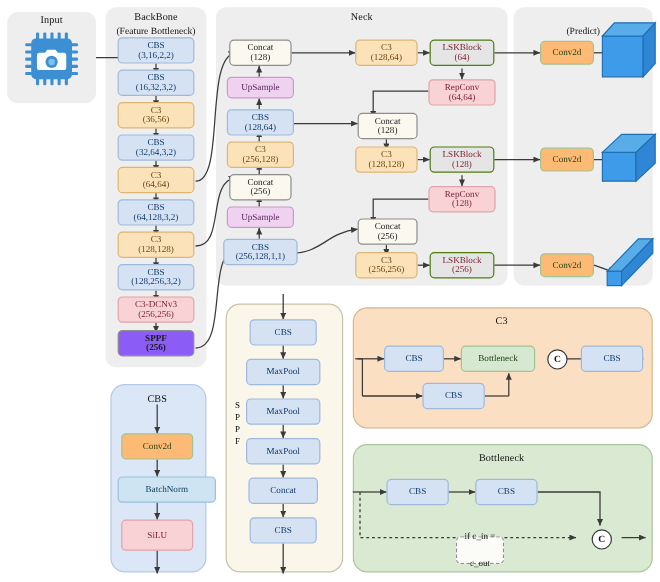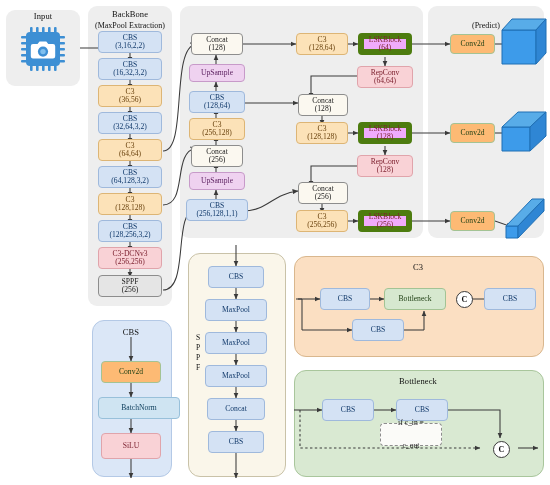--- a/index.html
+++ b/index.html
@@ -35,24 +35,24 @@
     text-align:center;line-height:1.04;
     font-size:7.6px;
     box-sizing:border-box;
   }
   .node .l1{display:block;}
   .node .l2{display:block;}
 
   .n-cbs   {background:#d4e2f4;border:1px solid #9fb9dc;color:#123a6b;}
   .n-c3    {background:#fce2b8;border:1px solid #ddb575;color:#6b4410;}
   .n-dcn   {background:#f9d2d6;border:1px solid #e0a4ab;color:#7d2230;}
-  .n-sppf  {background:#e5e5e5;border:1px solid #8d8d8d;color:#1a1a1a;}
+  .n-sppf  {background:#8b5cf6;border:1px solid #8d8d8d;color:#1a1a1a;font-weight:bold;}
   .n-concat{background:#fbf8f0;border:1px solid #8d8d8d;color:#1a1a1a;}
   .n-up    {background:#efd2f0;border:1px solid #c79ac9;color:#5a1f5e;}
-  .n-lsk   {background:#f0abfc;border:6px solid #4d7c0f;color:#7d2230;}
+  .n-lsk   {background:#e5e5e5;border:1px solid #4d7c0f;color:#7d2230;}
   .n-rep   {background:#f9d2d6;border:1px solid #e0a4ab;color:#7d2230;}
   .n-conv2d{background:#fdba74;border:1px solid #a3c394;color:#204015;}
   .n-bn    {background:#cfe4f2;border:1px solid #98c0da;color:#10405e;}
   .n-silu  {background:#f9d2d6;border:1px solid #e0a4ab;color:#7d2230;}
   .n-pool  {background:#d4e2f4;border:1px solid #9fb9dc;color:#123a6b;}
   .n-btl   {background:#d6e8cf;border:1px solid #a3c394;color:#204015;}
   .n-cond  {background:#fbfbf8;border:1px dashed #8d8d8d;color:#1a1a1a;}
 
   
   .cjoin{
@@ -76,23 +76,24 @@
 </head>
 <body>
 
 <div id="canvas">
 
   <div class="panel panel-grey" style="left:6px;top:10px;width:74px;height:76px;"></div>
   <div class="panel-title" style="left:6px;top:11px;width:74px;">Input</div>
 
   <div class="panel panel-grey" style="left:88px;top:6px;width:84px;height:300px;"></div>
   <div class="panel-title" style="left:88px;top:9px;width:84px;">BackBone</div>
-  <div class="panel-sub" style="left:84px;top:21px;width:92px;">(MaxPool Extraction)</div>
+  <div class="panel-sub" style="left:84px;top:21px;width:92px;">(Feature Bottleneck)</div>
 
   <div class="panel panel-grey" style="left:180px;top:6px;width:243px;height:232px;"></div>
+  <div class="panel-title" style="left:180px;top:9px;width:243px;">Neck</div>
 
   <div class="panel panel-grey" style="left:428px;top:6px;width:116px;height:232px;"></div>
   <div class="panel-sub" style="left:428px;top:21px;width:116px;">(Predict)</div>
 
   <div class="panel panel-blue" style="left:92px;top:320px;width:78px;height:155px;border-radius:12px;"></div>
   <div class="panel-title" style="left:92px;top:327px;width:78px;">CBS</div>
 
   <div class="panel panel-cream" style="left:188px;top:253px;width:96px;height:222px;border-radius:12px;"></div>
   <div class="vlabel" style="left:193px;top:333px;width:10px;">S<br>P<br>P<br>F</div>
 
@@ -424,19 +425,19 @@
   <div class="node n-cbs" style="left:484px;top:288px;width:52px;height:22px;">
     <span class="l1">CBS</span>
   </div>
 
   <div class="node n-cbs" style="left:322px;top:399px;width:52px;height:22px;">
     <span class="l1">CBS</span>
   </div>
   <div class="node n-cbs" style="left:396px;top:399px;width:52px;height:22px;">
     <span class="l1">CBS</span>
   </div>
-  <div class="node n-cond" style="left:380px;top:423px;width:62px;height:23px;gap:15px;">
+  <div class="node n-cond" style="left:380px;top:447px;width:40px;height:23px;gap:15px;">
     <span class="l1">if c_in =</span>
     <span class="l2">c_out</span>
   </div>
   <div class="cjoin" style="left:493px;top:441px;">C</div>
 
 </div>
 
 </body></html>

